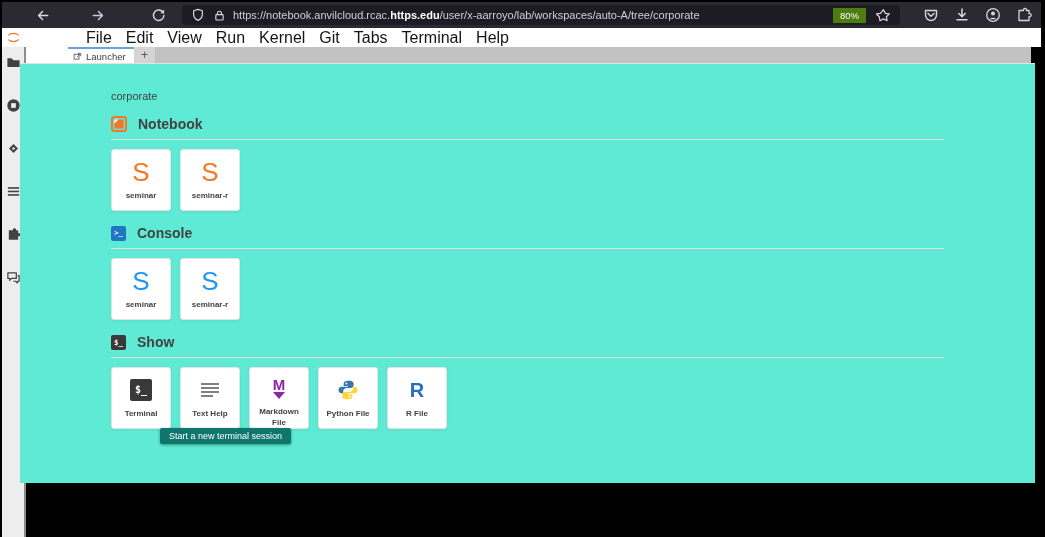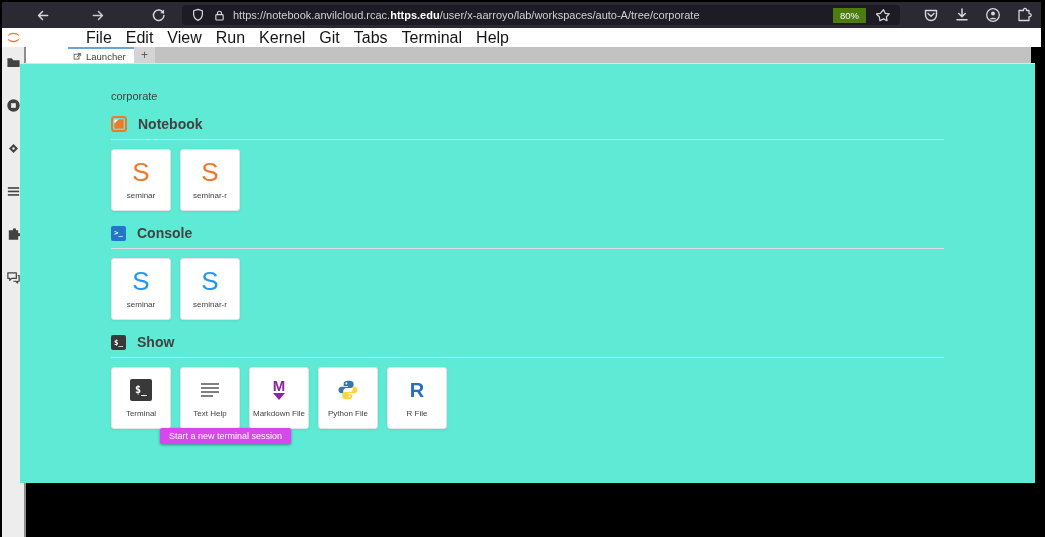--- a/index.html
+++ b/index.html
@@ -52,34 +52,34 @@
   .section-title{font-size:14px;font-weight:700;color:#424242;}
   .icon-sq{width:15px;height:15px;border-radius:2px;display:flex;align-items:center;justify-content:center;
            font-family:"DejaVu Sans Mono",monospace;font-weight:700;flex:none;}
   .icon-console-sq{background:#2276c4;color:#fff;font-size:7px;}
   .icon-other-sq{background:#393939;color:#fff;font-size:7.5px;}
   .cards{display:flex;gap:9px;margin-top:9px;}
   .card{width:60px;height:62px;background:#fff;border:1px solid #e4e4e4;border-radius:3px;
         box-shadow:0 1px 3px rgba(0,0,0,.07);display:flex;flex-direction:column;align-items:center;
         padding-top:5px;box-sizing:border-box;}
   .card-icon{height:33px;display:flex;align-items:center;justify-content:center;}
-  .card-label{font-size:8px;color:#424242;text-align:center;line-height:1.3;margin-top:3px;padding:0 2px;}
+  .card-label{font-size:8px;color:#424242;text-align:center;line-height:1.3;margin-top:3px;padding:0 2px;font-weight:bold;}
   .kernel-s{font-size:26px;font-weight:500;line-height:1;}
   .s-orange{color:#f37726;}
   .s-blue{color:#2196f3;}
   .term-sq{width:22px;height:22px;background:#393939;border-radius:2px;color:#fff;display:flex;
            align-items:center;justify-content:center;font-family:"DejaVu Sans Mono",monospace;
            font-size:10px;font-weight:700;}
   .md-icon{display:flex;flex-direction:column;align-items:center;}
   .md-m{font-size:15px;font-weight:800;color:#8e24aa;line-height:.9;}
   .md-arrow{width:0;height:0;border-left:6px solid transparent;border-right:6px solid transparent;
             border-top:7px solid #8e24aa;margin-top:1px;}
   .r-letter{font-size:20px;font-weight:800;color:#276dc3;line-height:1;}
 
-  .tooltip{position:absolute;left:160px;top:428px;background:#d946ef;color:#fff;font-size:9px;
+  .tooltip{position:absolute;left:160px;top:428px;background:#0f766e;color:#fff;font-size:9px;
            padding:3px 9px;border-radius:2px;box-shadow:0 1px 3px rgba(0,0,0,.4);white-space:nowrap;z-index:5;}
 </style>
 </head>
 <body>
 
 <div id="screen">
 
   <div class="browser-bar">
     <div class="nav-btn btn-back">
       <svg width="15" height="15" viewBox="0 0 16 16">

